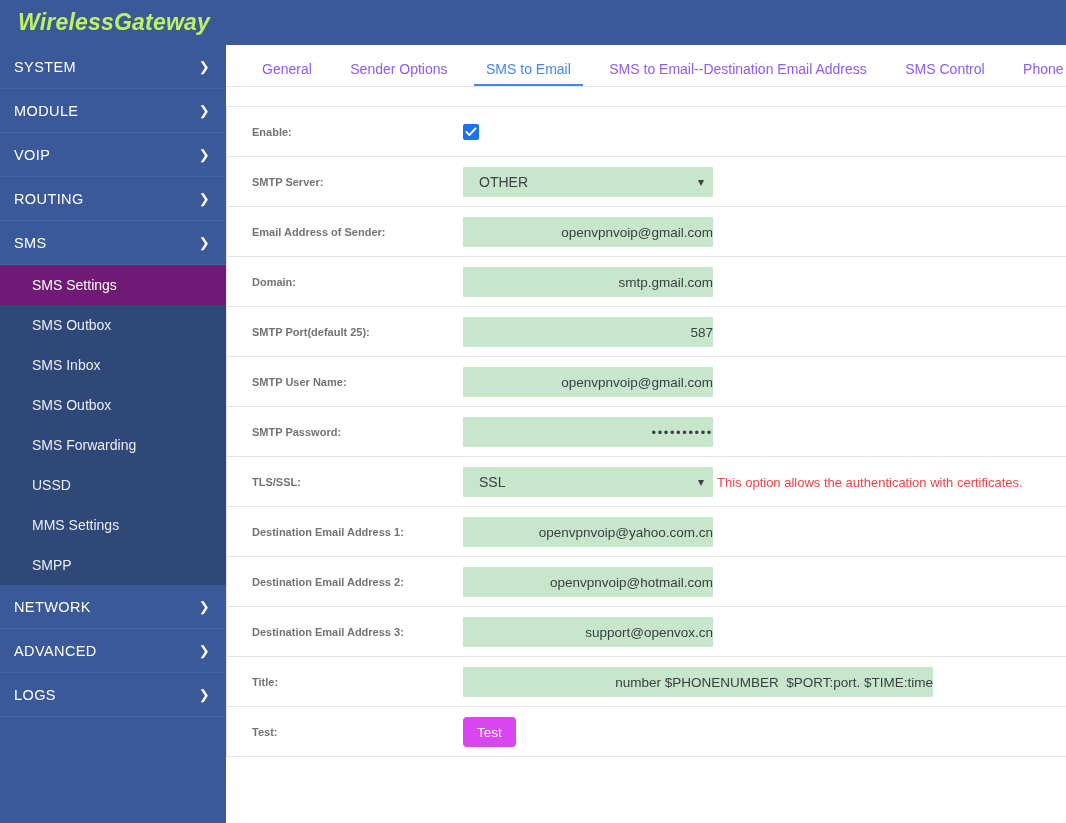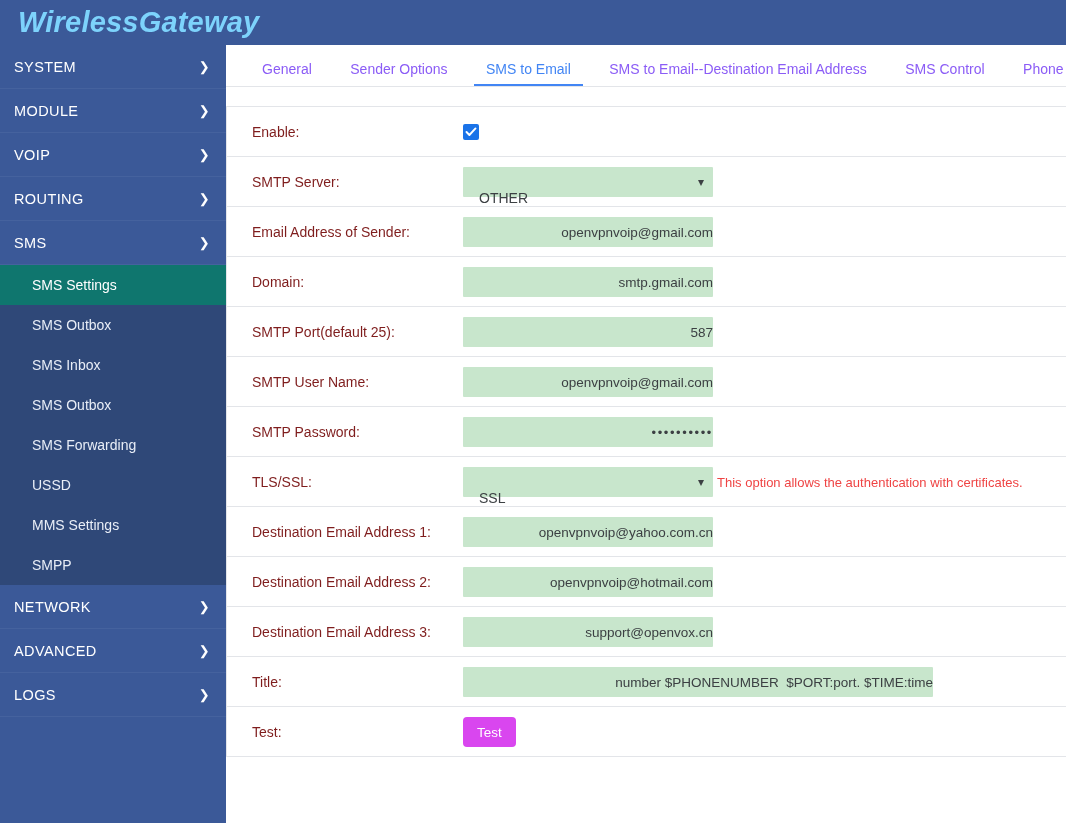--- a/index.html
+++ b/index.html
@@ -15,22 +15,22 @@
 
   
   .topbar {
     position: absolute; top: 0; left: 0;
     width: 1066px; height: 45px;
     background: #3b5998;
   }
   .brand {
     position: absolute; left: 18px; top: 0;
     height: 45px; line-height: 45px;
-    color: #7dd3fc;
-    font-size: 29px;
+    color: #bef264;
+    font-size: 23px;
     font-style: italic;
     font-weight: bold;
     letter-spacing: 0.2px;
     white-space: nowrap;
     text-align: right;
   }
 
   
   .sidebar {
     position: absolute; left: 0; top: 45px;
@@ -62,21 +62,21 @@
   .sub-item {
     height: 40px;
     line-height: 40px;
     padding-left: 32px;
     color: #e9eef7;
     font-size: 14px;
     cursor: pointer;
     white-space: nowrap;
   }
   .sub-item.active {
-    background: #0f766e;
+    background: #701a75;
     color: #ffffff;
   }
 
   
   .content {
     position: absolute; left: 226px; top: 45px;
     width: 840px; height: 778px;
     background: #ffffff;
     overflow: hidden;
   }
@@ -116,23 +116,23 @@
   .frow {
     position: relative;
     height: 50px;
     border-bottom: 1px solid #e3e5e9;
     white-space: nowrap;
   }
   .flabel {
     position: absolute;
     left: 25px; top: 0;
     height: 50px; line-height: 50px;
-    font-size: 14px;
-    font-weight: normal;
-    color: #7f1d1d;
+    font-size: 11px;
+    font-weight: bold;
+    color: #737373;
   }
   .fctl {
     position: absolute;
     left: 236px; top: 0;
     height: 50px;
     display: flex;
     align-items: center;
   }
 
   .inp {
@@ -153,21 +153,21 @@
 
   .sel {
     position: relative;
     background: #c8e6cc;
     height: 30px;
     width: 250px;
     border-radius: 1px;
   }
   .sel .selval {
     position: absolute;
-    left: 16px; top: 16px;
+    left: 16px; top: 0;
     height: 30px; line-height: 30px;
     font-size: 14px;
     color: #3c4043;
   }
   .sel .caret {
     position: absolute;
     right: 9px; top: 0;
     height: 30px; line-height: 30px;
     font-size: 12px;
     color: #3c4043;

